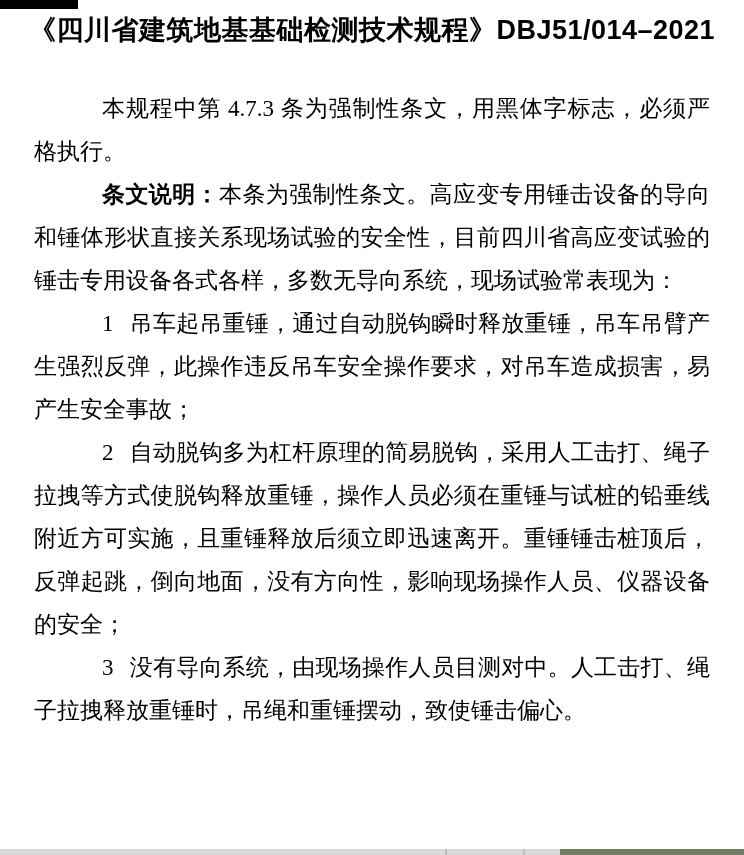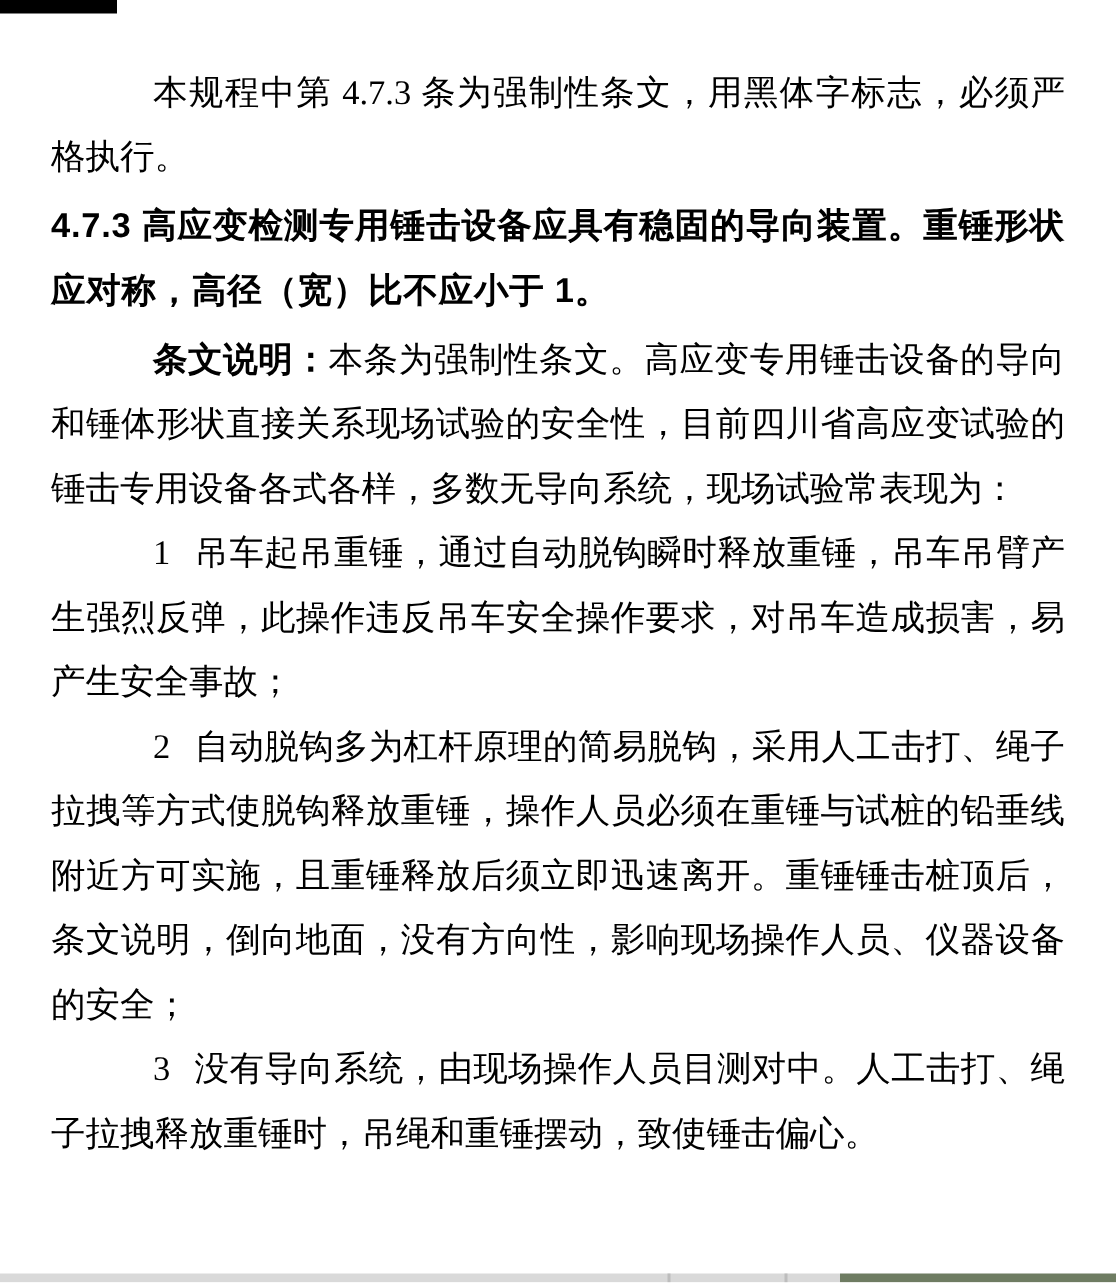--- a/index.html
+++ b/index.html
@@ -110,33 +110,33 @@
     background: #6e7c62;
   }
 </style>
 </head>
 <body>
 
 <div class="page">
 
   <div class="corner-mark"></div>
 
+  <div class="doc-title">《四川省建筑地基基础检测技术规程》DBJ51/014–2021</div>
 
 
   <div class="content">
 
     <p class="para-indent">本规程中第 4.7.3 条为强制性条文，用黑体字标志，必须严格执行。</p>
 
-    <p class="clause">4.7.3 高应变检测专用锤击设备应具有稳固的导向装置。重锤形状应对称，高径（宽）比不应小于 1。</p>
 
     <p class="para-indent"><span class="lead-bold">条文说明：</span><span>本条为强制性条文。高应变专用锤击设备的导向和锤体形状直接关系现场试验的安全性，目前四川省高应变试验的锤击专用设备各式各样，多数无导向系统，现场试验常表现为：</span></p>
 
     <p class="para-indent"><span class="item-num">1</span><span>吊车起吊重锤，通过自动脱钩瞬时释放重锤，吊车吊臂产生强烈反弹，此操作违反吊车安全操作要求，对吊车造成损害，易产生安全事故；</span></p>
 
-    <p class="para-indent"><span class="item-num">2</span><span>自动脱钩多为杠杆原理的简易脱钩，采用人工击打、绳子拉拽等方式使脱钩释放重锤，操作人员必须在重锤与试桩的铅垂线附近方可实施，且重锤释放后须立即迅速离开。重锤锤击桩顶后，条文说明，倒向地面，没有方向性，影响现场操作人员、仪器设备的安全；</span></p>
+    <p class="para-indent"><span class="item-num">2</span><span>自动脱钩多为杠杆原理的简易脱钩，采用人工击打、绳子拉拽等方式使脱钩释放重锤，操作人员必须在重锤与试桩的铅垂线附近方可实施，且重锤释放后须立即迅速离开。重锤锤击桩顶后，反弹起跳，倒向地面，没有方向性，影响现场操作人员、仪器设备的安全；</span></p>
 
     <p class="para-indent"><span class="item-num">3</span><span>没有导向系统，由现场操作人员目测对中。人工击打、绳子拉拽释放重锤时，吊绳和重锤摆动，致使锤击偏心。</span></p>
 
   </div>
 
   <div class="footer-bar">
     <div class="footer-seg-left"></div>
     <div class="footer-divider-1"></div>
     <div class="footer-divider-2"></div>
     <div class="footer-seg-right"></div>

